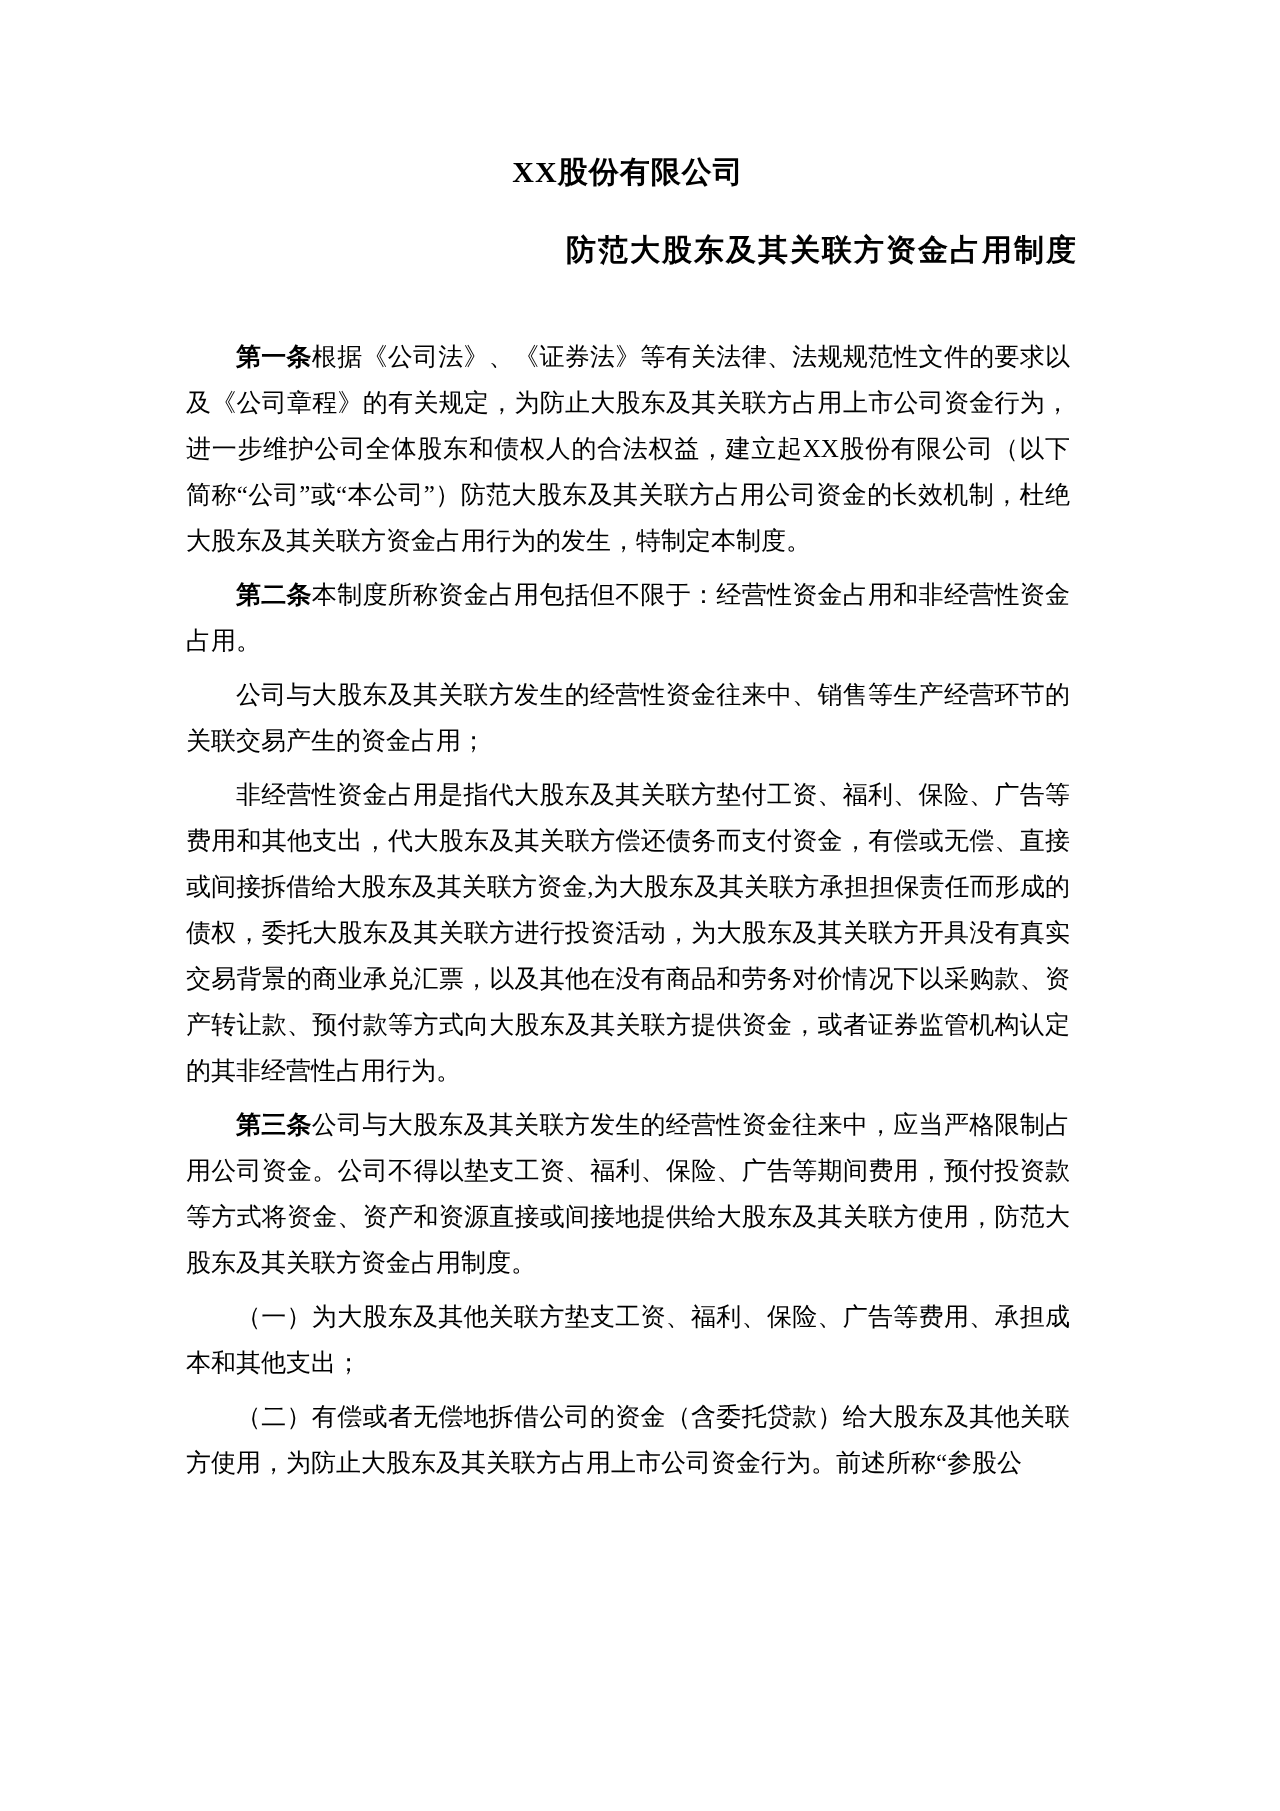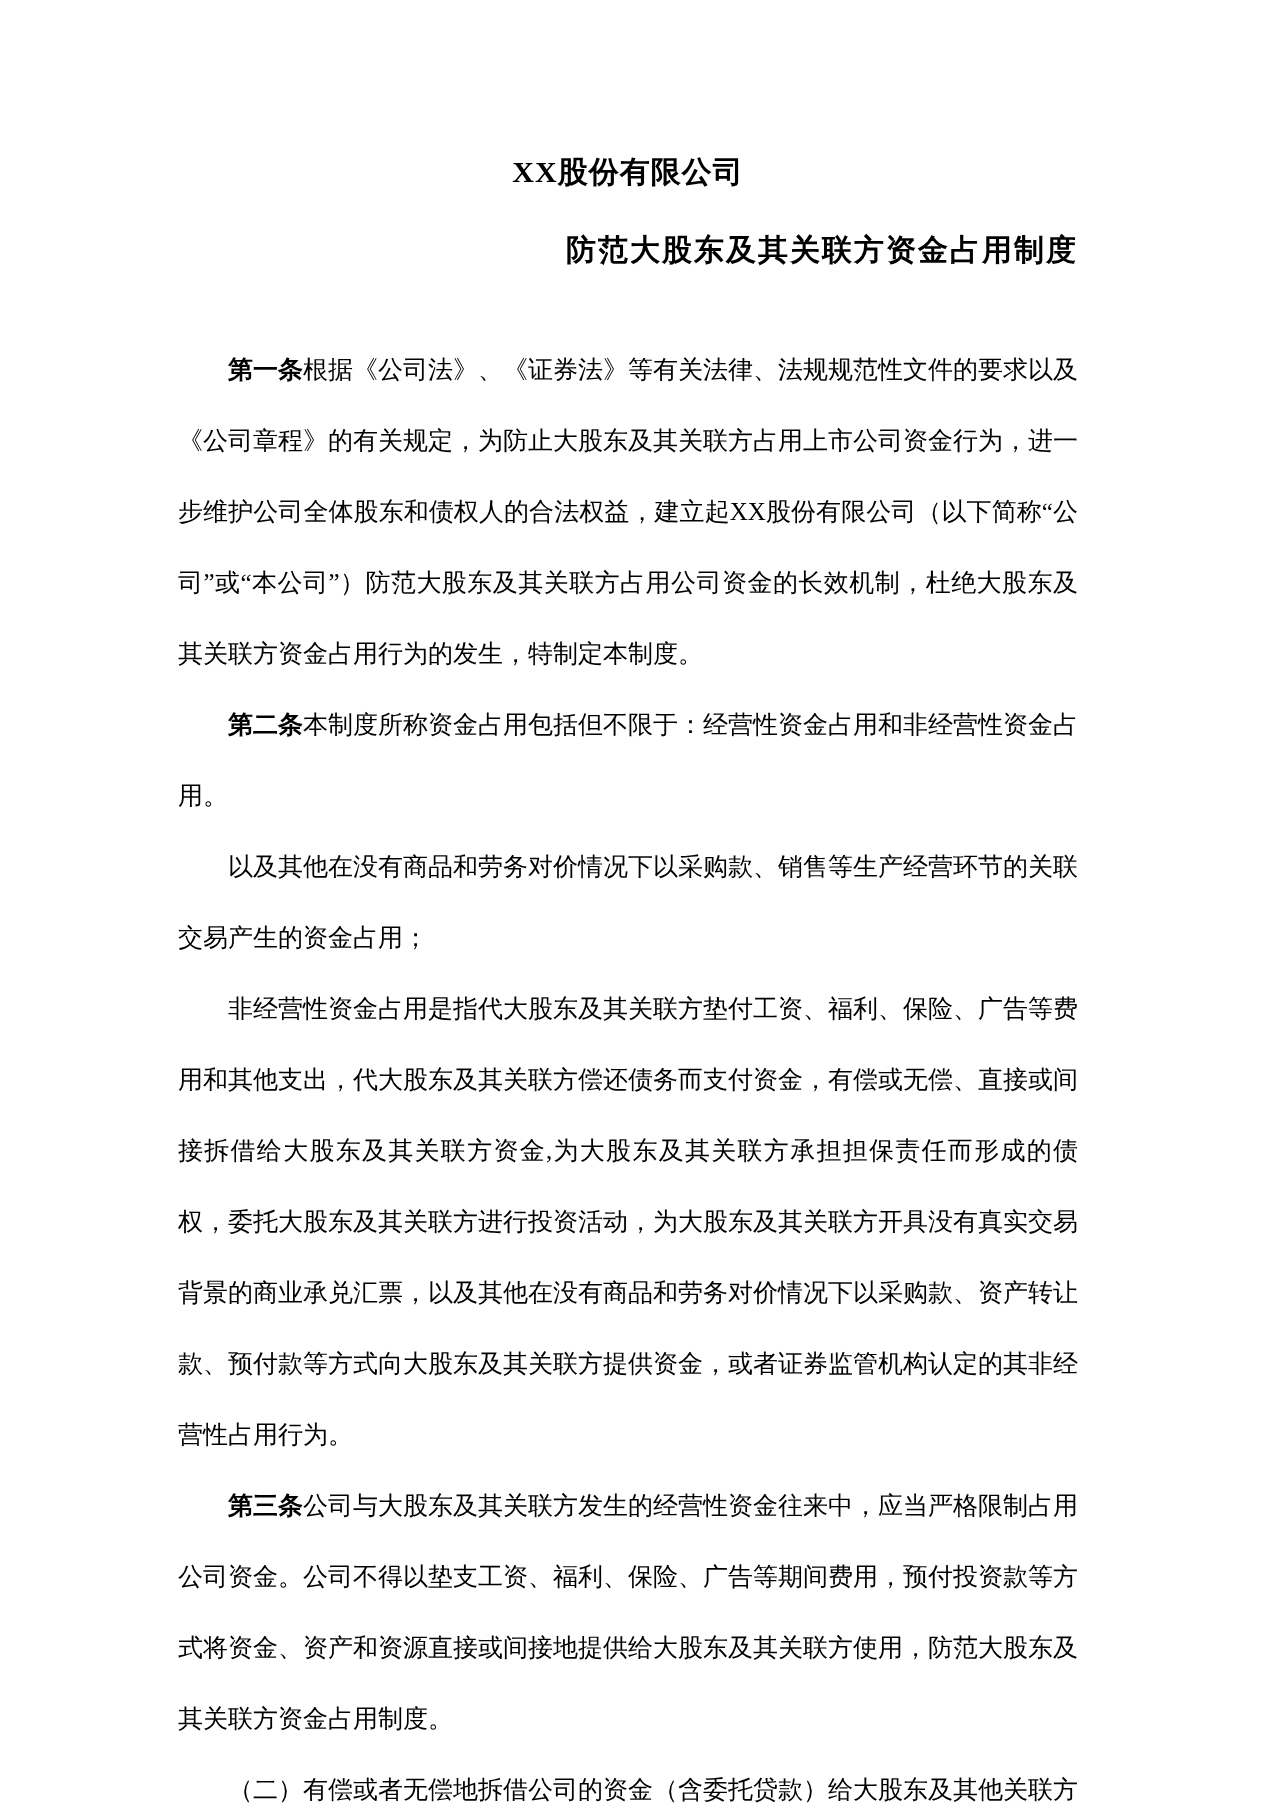--- a/index.html
+++ b/index.html
@@ -36,23 +36,23 @@
     font-size: 30px;
     line-height: 44px;
     font-weight: bold;
     text-align: right;
     letter-spacing: 2px;
   }
   .doc-body {
     margin-top: 62px;
   }
   .para {
-    margin: 0;
+    margin: 8px;
     font-size: 25px;
-    line-height: 71px;
+    line-height: 46px;
     text-align: justify;
     text-justify: inter-ideograph;
     text-indent: 2em;
     word-break: break-all;
   }
   .article-label {
     font-weight: bold;
   }
 </style>
 </head>
@@ -63,24 +63,25 @@
   <h1 class="doc-title">XX股份有限公司</h1>
 
   <h2 class="doc-subtitle">防范大股东及其关联方资金占用制度</h2>
 
   <div class="doc-body">
 
     <p class="para"><span class="article-label">第一条</span><span>根据《公司法》、《证券法》等有关法律、法规规范性文件的要求以及《公司章程》的有关规定，为防止大股东及其关联方占用上市公司资金行为，进一步维护公司全体股东和债权人的合法权益，建立起XX股份有限公司（以下简称“公司”或“本公司”）防范大股东及其关联方占用公司资金的长效机制，杜绝大股东及其关联方资金占用行为的发生，特制定本制度。</span></p>
 
     <p class="para"><span class="article-label">第二条</span><span>本制度所称资金占用包括但不限于：经营性资金占用和非经营性资金占用。</span></p>
 
-    <p class="para"><span class="article-label"></span><span>以及其他在没有商品和劳务对价情况下以采购款、销售等生产经营环节的关联交易产生的资金占用；</span></p>
+    <p class="para"><span class="article-label"></span><span>公司与大股东及其关联方发生的经营性资金往来中、销售等生产经营环节的关联交易产生的资金占用；</span></p>
 
     <p class="para"><span class="article-label"></span><span>非经营性资金占用是指代大股东及其关联方垫付工资、福利、保险、广告等费用和其他支出，代大股东及其关联方偿还债务而支付资金，有偿或无偿、直接或间接拆借给大股东及其关联方资金,为大股东及其关联方承担担保责任而形成的债权，委托大股东及其关联方进行投资活动，为大股东及其关联方开具没有真实交易背景的商业承兑汇票，以及其他在没有商品和劳务对价情况下以采购款、资产转让款、预付款等方式向大股东及其关联方提供资金，或者证券监管机构认定的其非经营性占用行为。</span></p>
 
     <p class="para"><span class="article-label">第三条</span><span>公司与大股东及其关联方发生的经营性资金往来中，应当严格限制占用公司资金。公司不得以垫支工资、福利、保险、广告等期间费用，预付投资款等方式将资金、资产和资源直接或间接地提供给大股东及其关联方使用，防范大股东及其关联方资金占用制度。</span></p>
 
 
+    <p class="para"><span class="article-label"></span><span>（一）为大股东及其他关联方垫支工资、福利、保险、广告等费用、承担成本和其他支出；</span></p>
 
     <p class="para"><span class="article-label"></span><span>（二）有偿或者无偿地拆借公司的资金（含委托贷款）给大股东及其他关联方使用，为防止大股东及其关联方占用上市公司资金行为。前述所称“参股公</span></p>
 
   </div>
 </div>
 
 </body></html>

